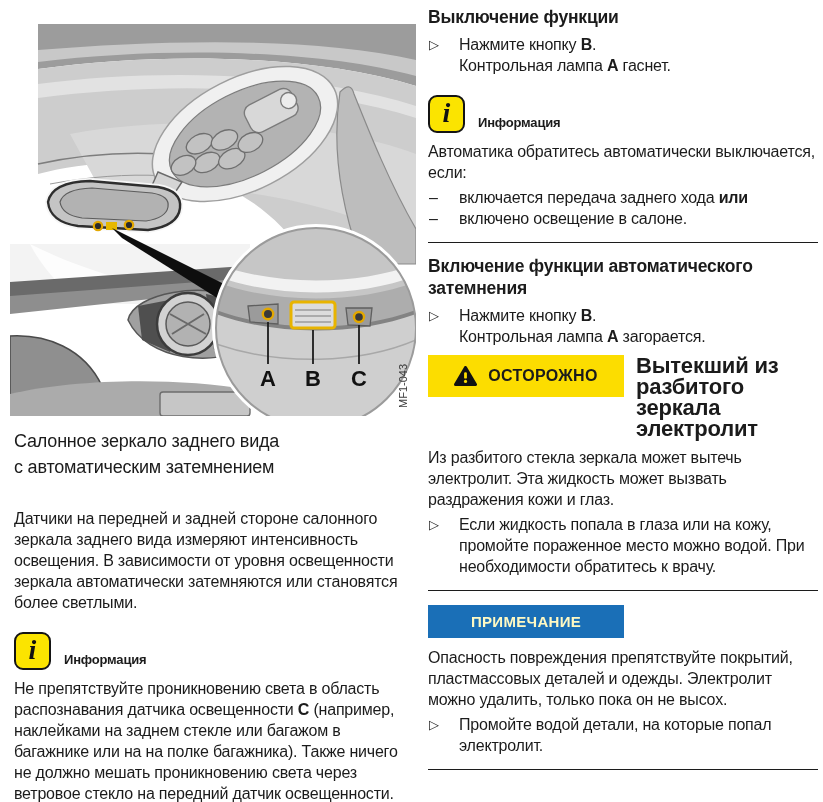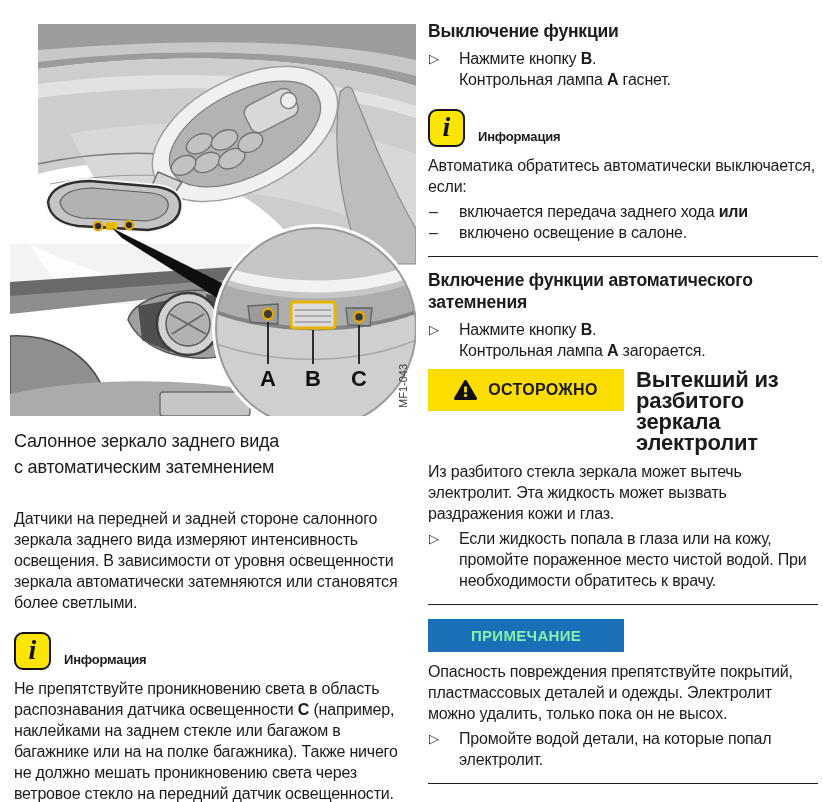--- a/index.html
+++ b/index.html
@@ -3,21 +3,21 @@
 <meta charset="utf-8">
 <style>
   * { margin:0; padding:0; box-sizing:border-box; }
   html,body { background:#fff; }
   .page {
     position:relative; width:823px; height:802px; background:#fff;
     font-family:"Liberation Sans","DejaVu Sans",sans-serif;
     color:#1b1b1b; overflow:hidden;
   }
   .col-left  { position:absolute; left:14px;  top:0; width:402px; }
-  .col-right { position:absolute; left:428px; top:20px; width:390px; }
+  .col-right { position:absolute; left:428px; top:6px; width:390px; }
 
   .figure { margin:14px 0 4px -4px; }
 
   h1.title { font-size:18px; line-height:26px; font-weight:400; letter-spacing:-0.2px; margin:8px 0 28px; }
   h2.section { font-size:17.5px; line-height:22px; font-weight:700; letter-spacing:-0.2px; margin:0 0 6px; }
 
   p.body, .step, .dash-item { font-size:16px; line-height:21px; letter-spacing:-0.2px; }
   p.body { margin:0 0 4px; }
 
   .step { position:relative; padding-left:31px; margin:2px 0 4px; }
@@ -40,21 +40,21 @@
 
   .warning-row { display:flex; gap:12px; align-items:flex-start; margin:8px 0 8px; }
   .warning-box {
     width:196px; height:42px; background:#fcdd00; flex:0 0 auto;
     display:flex; align-items:center; justify-content:center; gap:11px;
   }
   .warning-box .wlabel { font-size:16px; font-weight:700; letter-spacing:0.3px; }
   .warning-title { font-size:22px; line-height:21px; font-weight:700; letter-spacing:-0.2px; }
 
   .note-box {
-    width:196px; height:33px; background:#1a6fb7; color:#86efac; margin:14px 0 9px;
+    width:196px; height:33px; background:#1a6fb7; color:#fef9c3; margin:14px 0 9px;
     display:flex; align-items:center; justify-content:center;
     font-size:15px; font-weight:700; letter-spacing:0.3px;
   }
 
   b { font-weight:700; }
 </style>
 </head>
 <body>
 
 <div class="page">
@@ -210,21 +210,21 @@
           <circle cx="11.5" cy="15.4" r="1.6" fill="#fcdd00"></circle>
         </svg>
         <span class="wlabel">ОСТОРОЖНО</span>
       </div>
       <div class="warning-title">Вытекший из разбитого зеркала электролит</div>
     </div>
 
     <p class="body">Из разбитого стекла зеркала может вытечь электролит. Эта жидкость может вызвать раздражения кожи и глаз.</p>
     <div class="step">
       <span class="marker">▷</span>
-      <div>Если жидкость попала в глаза или на кожу, промойте пораженное место чистой водой. При необходимости обратитесь к врачу.</div>
+      <div>Если жидкость попала в глаза или на кожу, промойте пораженное место можно водой. При необходимости обратитесь к врачу.</div>
     </div>
 
     <hr class="rule rule-mid">
 
     <div class="note-box">ПРИМЕЧАНИЕ</div>
     <p class="body">Опасность повреждения препятствуйте покрытий, пластмассовых деталей и одежды. Электролит можно удалить, только пока он не высох.</p>
     <div class="step">
       <span class="marker">▷</span>
       <div>Промойте водой детали, на которые попал электролит.</div>
     </div>

